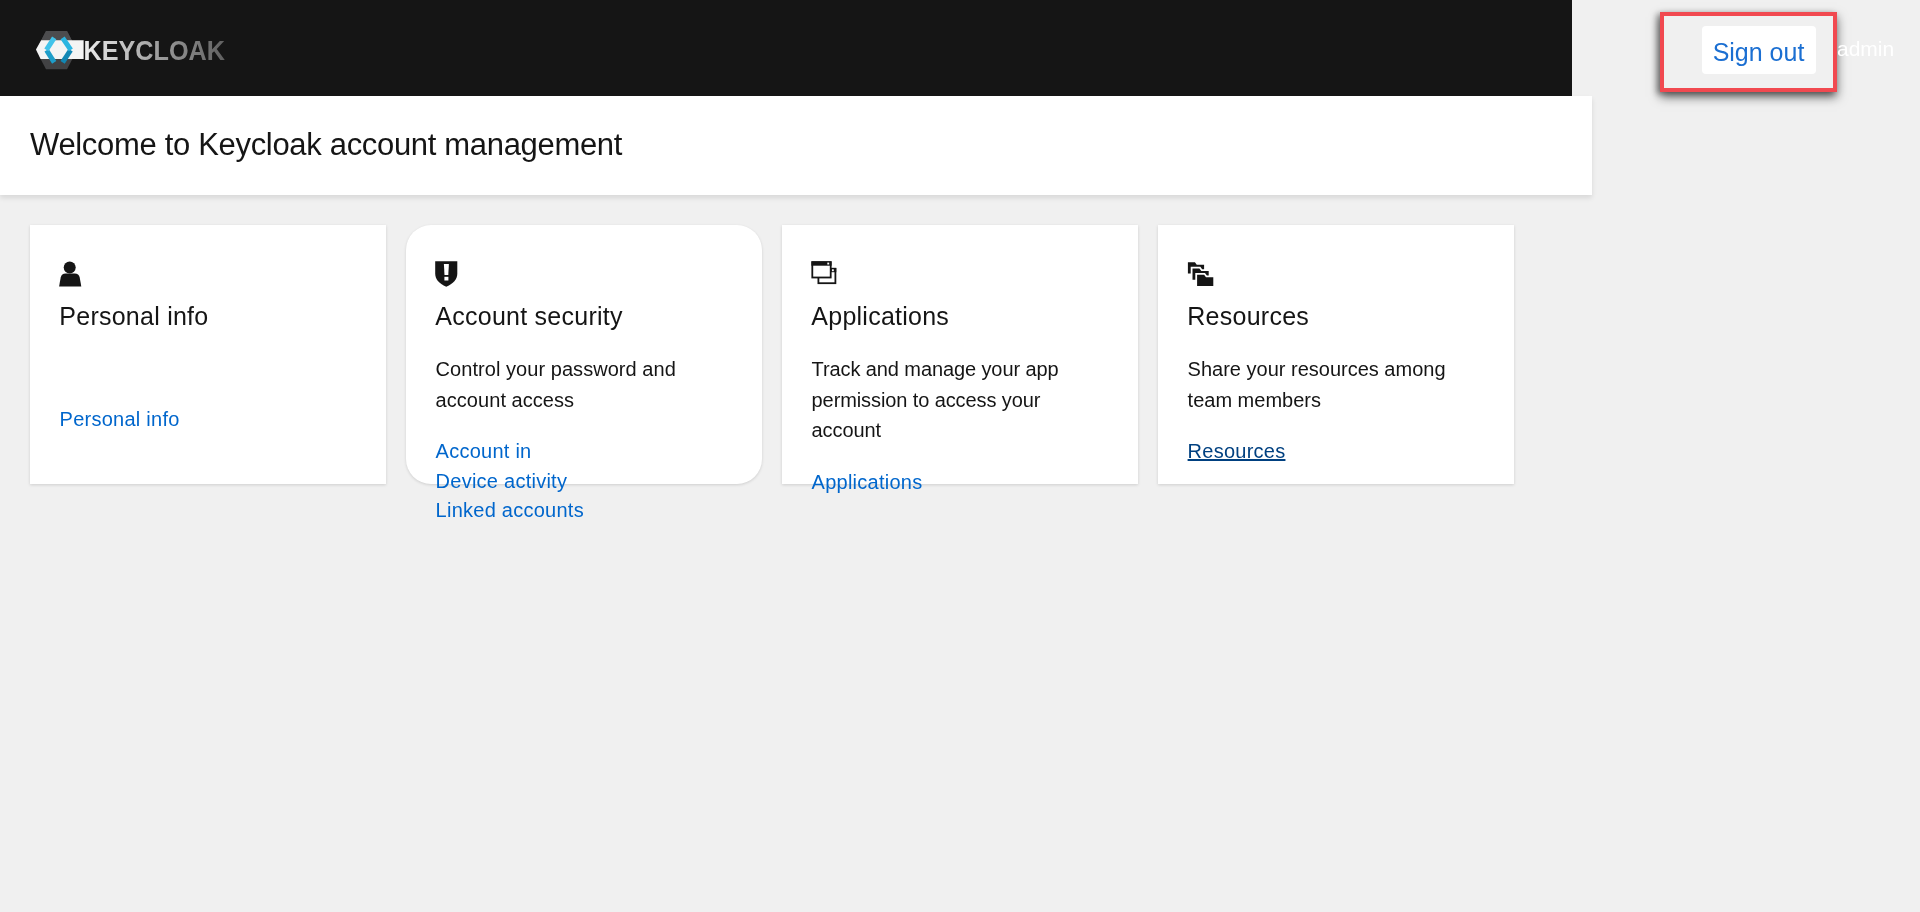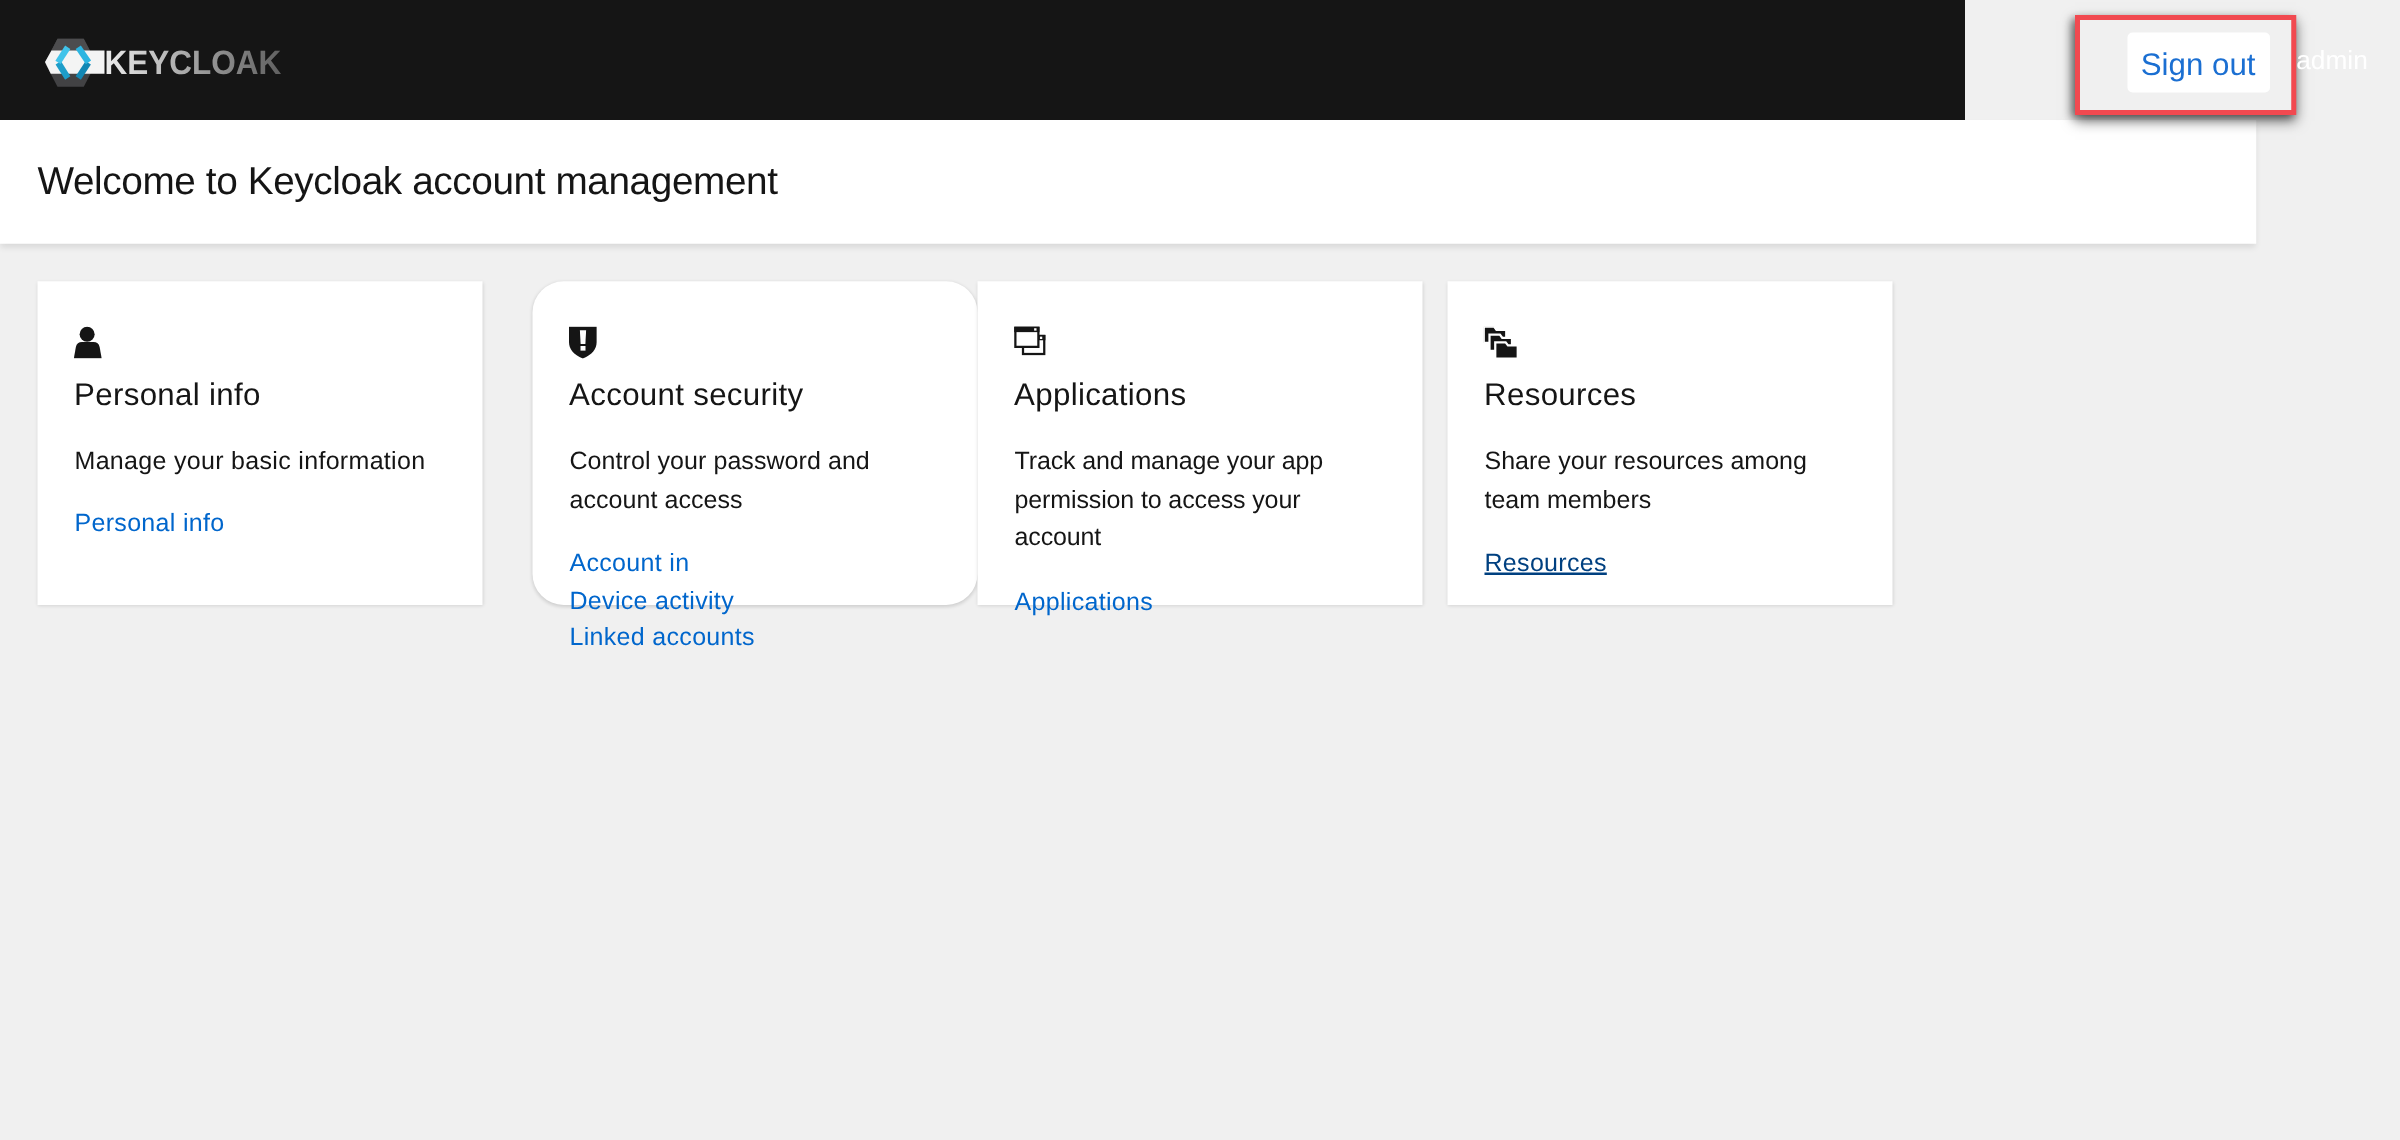--- a/index.html
+++ b/index.html
@@ -1,21 +1,21 @@
 <!DOCTYPE html>
 <html><head>
 <meta charset="utf-8">
 <style>
   * { margin:0; padding:0; box-sizing:border-box; }
   html,body { width:1920px; height:912px; background:#f0f0f0; font-family:"Liberation Sans",sans-serif; overflow:hidden; }
   #header { position:absolute; left:0; top:0; width:1572px; height:96px; background:#151515; }
-  #whiteband { position:absolute; left:0; top:96px; width:1805px; height:99px; background:#ffffff; box-shadow:0 3px 5px rgba(0,0,0,0.10); }
+  #whiteband { position:absolute; left:0; top:96px; width:1592px; height:99px; background:#ffffff; box-shadow:0 3px 5px rgba(0,0,0,0.10); }
   #h1 { position:absolute; left:30px; top:31.1px; font-size:31px; line-height:36px; color:#151515; letter-spacing:-0.32px; white-space:nowrap; }
   .card { position:absolute; top:225px; width:356px; height:259px; background:#ffffff; box-shadow:0 1px 3px rgba(0,0,0,0.14); }
-  #card1 { left:30px; } #card2 { left:426px;border-radius:25px; } #card3 { left:782px; } #card4 { left:1158px; }
+  #card1 { left:30px; } #card2 { left:406px;border-radius:25px; } #card3 { left:782px; } #card4 { left:1158px; }
   .icon { position:absolute; left:29px; top:35.5px; }
   .ctitle { position:absolute; left:29.3px; top:75.5px; font-size:25px; line-height:30px; color:#151515; letter-spacing:0.25px; white-space:nowrap; }
   .cbody { position:absolute; left:29.6px; top:128.8px; font-size:20px; line-height:30.8px; color:#151515; letter-spacing:0.25px; }
   .clink { position:absolute; left:29.6px; font-size:20px; line-height:29.6px; letter-spacing:0.25px; color:#0066cc; }
   .clink a { color:#0066cc; text-decoration:none; display:block; }
   #redbox { position:absolute; left:1660px; top:11.5px; width:177px; height:80.5px; border:4px solid #f14950; background:rgba(255,255,255,0.025); box-shadow:0 5px 10px rgba(0,0,0,0.55), -3px 2px 6px rgba(0,0,0,0.35); }
   #signout { position:absolute; left:1701.5px; top:25.6px; width:114px; height:48px; background:#ffffff; border-radius:4px; }
   #signout span { position:absolute; left:0; right:0; top:12.4px; text-align:center; font-size:25px; color:#1b6fd2; }
   #admin { position:absolute; left:1837px; top:37.3px; font-size:21px; color:#ffffff; }
 </style>
@@ -48,21 +48,20 @@
     </div>
   <div id="admin">admin</div>
 </div>
 
 <div id="card1" class="card">
   <svg class="icon" width="24" height="26" viewBox="0 0 24 26">
     <circle cx="10.7" cy="6.4" r="6" fill="#151515"></circle>
     <path d="M0.1,25.5 L1.7,16.6 C2.2,13.9 4,12.6 6.6,12.6 L15.8,12.6 C18.4,12.6 20.2,13.9 20.7,16.6 L22.3,25.5 Z" fill="#151515"></path>
   </svg>
   <div class="ctitle">Personal info</div>
-  <div class="cbody">Manage your basic information</div>
   <div class="clink" style="top:179.9px;">
       <a href="#">Personal info</a>
     </div>
 </div>
 
 <div id="card2" class="card">
   <svg class="icon" width="24" height="26" viewBox="0 0 24 26">
     <path d="M0.2,0.3 L22.3,0.3 L22.3,12.5 C22.3,18.3 18.8,22.4 11.25,25.7 C3.7,22.4 0.2,18.3 0.2,12.5 Z" fill="#151515"></path>
     <path d="M8.9,3.1 L13.9,3.1 L13.3,14.1 L9.5,14.1 Z" fill="#ffffff"></path>
     <rect x="9.4" y="15.8" width="4" height="3.7" fill="#ffffff"></rect>

